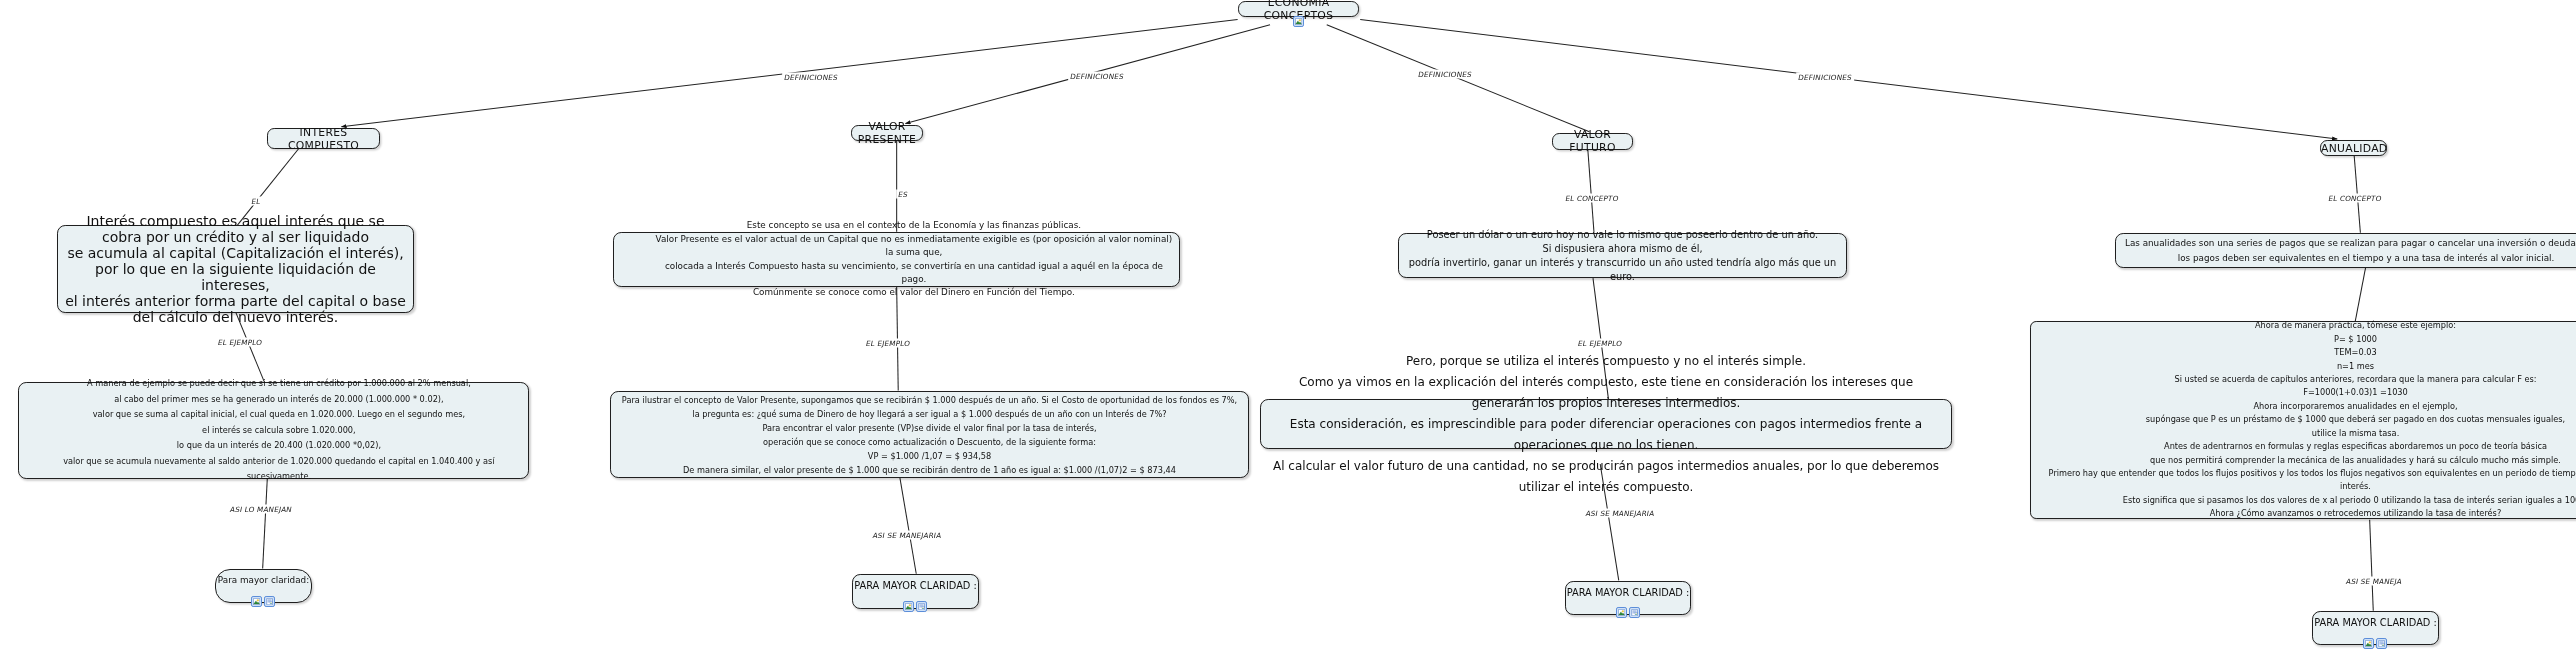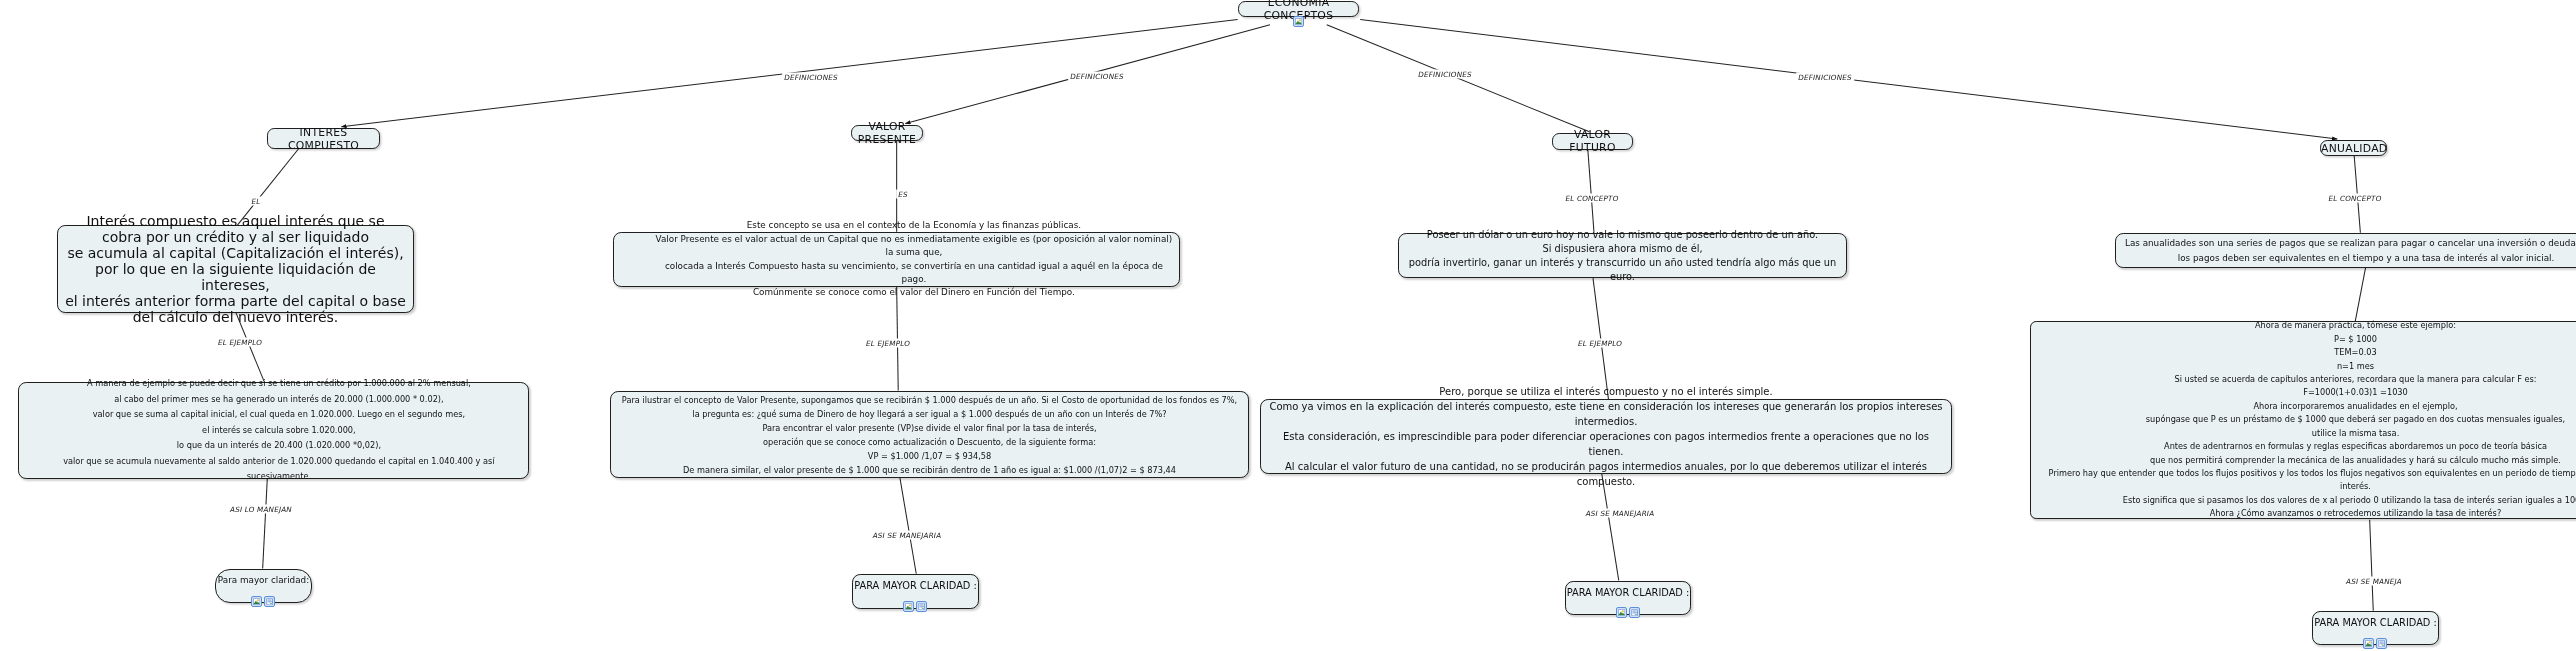--- a/index.html
+++ b/index.html
@@ -172,21 +172,21 @@
   <div class="node title-node" style="left:1552px;top:133px;width:81px;height:16.5px;">
     <span class="txt">VALOR FUTURO</span>
   </div>
   <div class="lbl" style="left:1592px;top:198px;">EL CONCEPTO</div>
   <div class="node card" style="left:1378px;top:233px;width:449px;height:45px;font-size:9.8px;line-height:14px;margin-left:20px;">
     <span class="txt">Poseer un dólar o un euro hoy no vale lo mismo que poseerlo dentro de un año.
 Si dispusiera ahora mismo de él,
 podría invertirlo, ganar un interés y transcurrido un año usted tendría algo más que un euro.</span>
   </div>
   <div class="lbl" style="left:1600px;top:343px;">EL EJEMPLO</div>
-  <div class="node card" style="left:1260px;top:399px;width:692px;height:75px;font-size:10px;line-height:15px;">
+  <div class="node card" style="left:1260px;top:399px;width:692px;height:50px;font-size:12px;line-height:21px;">
     <span class="txt">Pero, porque se utiliza el interés compuesto y no el interés simple.
 Como ya vimos en la explicación del interés compuesto, este tiene en consideración los intereses que generarán los propios intereses intermedios.
 Esta consideración, es imprescindible para poder diferenciar operaciones con pagos intermedios frente a operaciones que no los tienen.
 Al calcular el valor futuro de una cantidad, no se producirán pagos intermedios anuales, por lo que deberemos utilizar el interés compuesto.</span>
   </div>
   <div class="lbl" style="left:1620px;top:513px;">ASI SE MANEJARIA</div>
   <div class="node claridad" style="left:1565px;top:581px;width:126px;height:34px;font-size:9.8px;">
     <span class="txt">PARA MAYOR CLARIDAD :</span>
   </div>
   <div class="res-group" style="left:1616px;top:607px;">

